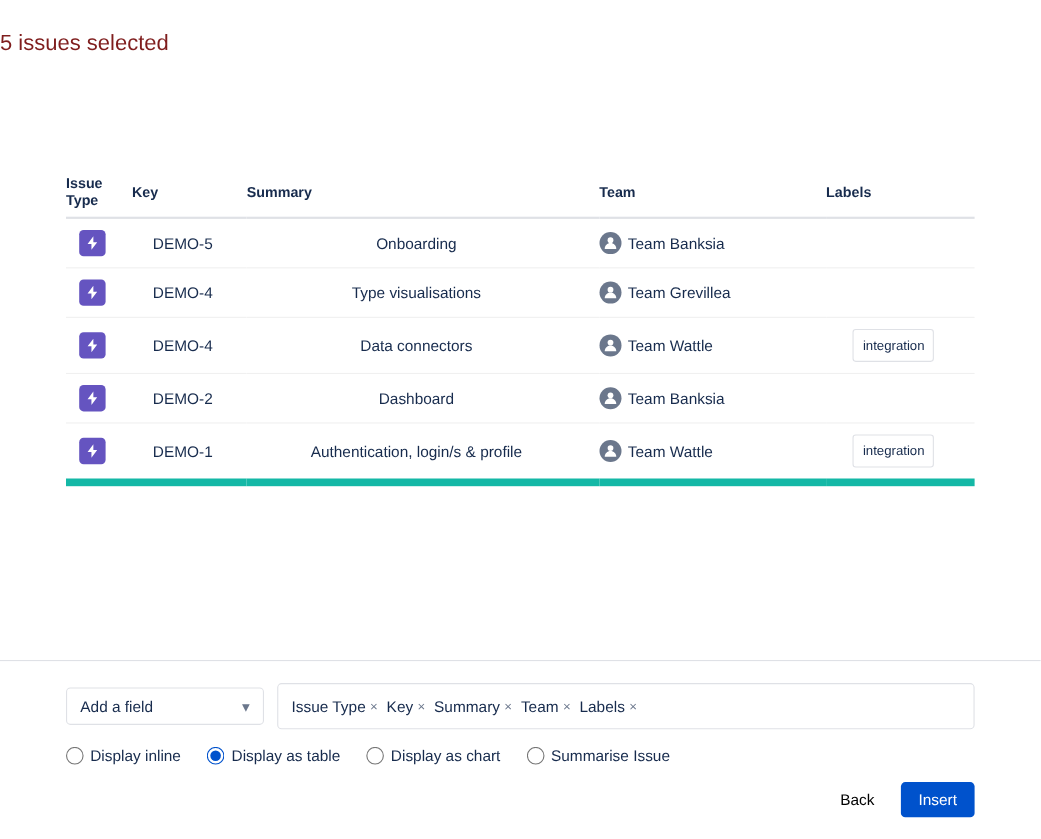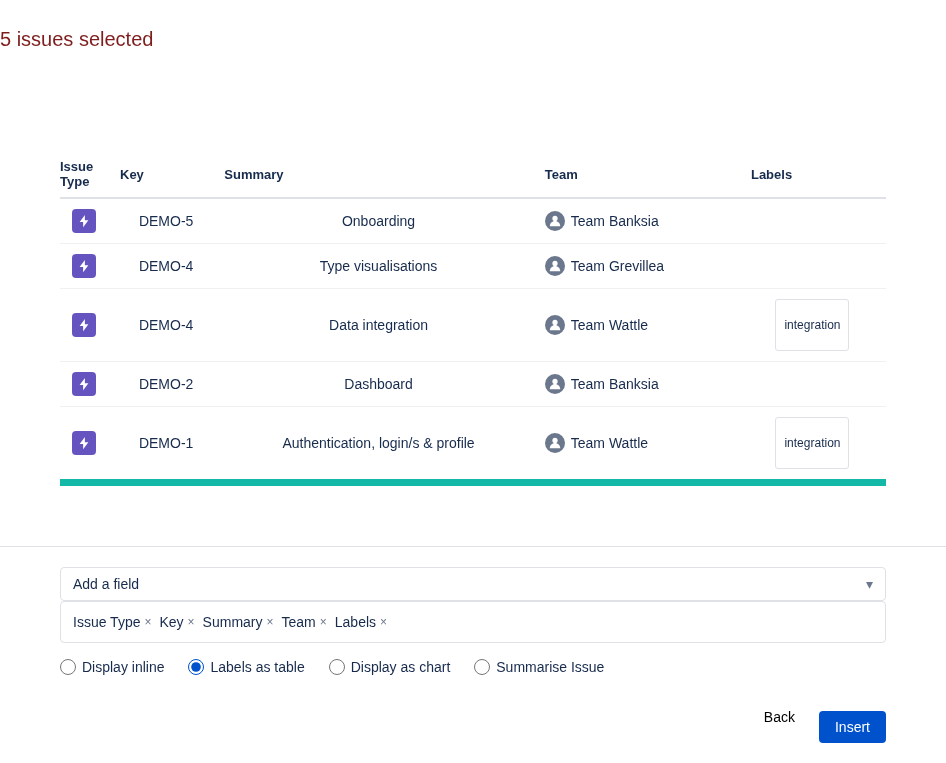--- a/index.html
+++ b/index.html
@@ -107,42 +107,43 @@
     }
 
     .team-icon svg {
       width: 14px;
       height: 14px;
       fill: #fff;
     }
 
     .label-badge {
       display: inline-block;
-      padding: 18px 8px;
+      padding: 7px 8px;
       border: 1px solid #dfe1e6;
       border-radius: 3px;
       font-size: 12px;
       color: #172b4d;
       background: #fff;
     }
 
     .bottom-panel {
       position: fixed;
       bottom: 0;
       left: 0;
       width: 946px;
       background: #fff;
       border-top: 1px solid #dfe1e6;
       padding: 20px 60px;
     }
 
     .fields-row {
       display: flex;
+      align-items: center;
+      gap: 12px;
       margin-bottom: 16px;
-      flex-direction: column;
     }
 
     .add-field-select {
       display: flex;
       align-items: center;
       border: 1px solid #dfe1e6;
       border-radius: 4px;
       padding: 8px 12px;
       background: #fff;
       cursor: pointer;
@@ -226,21 +227,20 @@
 
     .btn-insert {
       background: #0052cc;
       color: #fff;
       border: none;
       padding: 8px 16px;
       border-radius: 4px;
       cursor: pointer;
       font-size: 14px;
       font-weight: 500;
-      margin-top: 20px;
     }
   </style>
 </head>
 <body>
 
 <div class="page-title">5 issues selected</div>
 
 <div class="main-content">
   <table class="issues-table">
     <thead>
@@ -295,21 +295,21 @@
           </td>
           <td></td>
         </tr>
         <tr>
           <td><span class="issue-icon">
       <svg viewBox="0 0 16 16" xmlns="http://www.w3.org/2000/svg">
         <polygon points="9,1 3,9 7,9 7,15 13,7 9,7" fill="white"></polygon>
       </svg>
     </span></td>
           <td>DEMO-4</td>
-          <td>Data integration</td>
+          <td>Data connectors</td>
           <td>
             <div class="team-cell">
       <span class="team-icon">
         <svg viewBox="0 0 16 16" xmlns="http://www.w3.org/2000/svg">
           <circle cx="8" cy="5" r="3" fill="white"></circle>
           <path d="M2 14c0-3.3 2.7-6 6-6s6 2.7 6 6" fill="white"></path>
         </svg>
       </span>
       <span>Team Wattle</span>
     </div>
@@ -392,21 +392,21 @@
       </div>
   </div>
 
   <div class="display-options">
     <label class="radio-option">
       <input type="radio" name="display" style="">
       <span>Display inline</span>
     </label>
     <label class="radio-option">
       <input type="radio" name="display" checked="" style="">
-      <span>Labels as table</span>
+      <span>Display as table</span>
     </label>
     <label class="radio-option">
       <input type="radio" name="display" style="">
       <span>Display as chart</span>
     </label>
     <label class="radio-option">
       <input type="radio" name="display" style="">
       <span>Summarise Issue</span>
     </label>
   </div>

